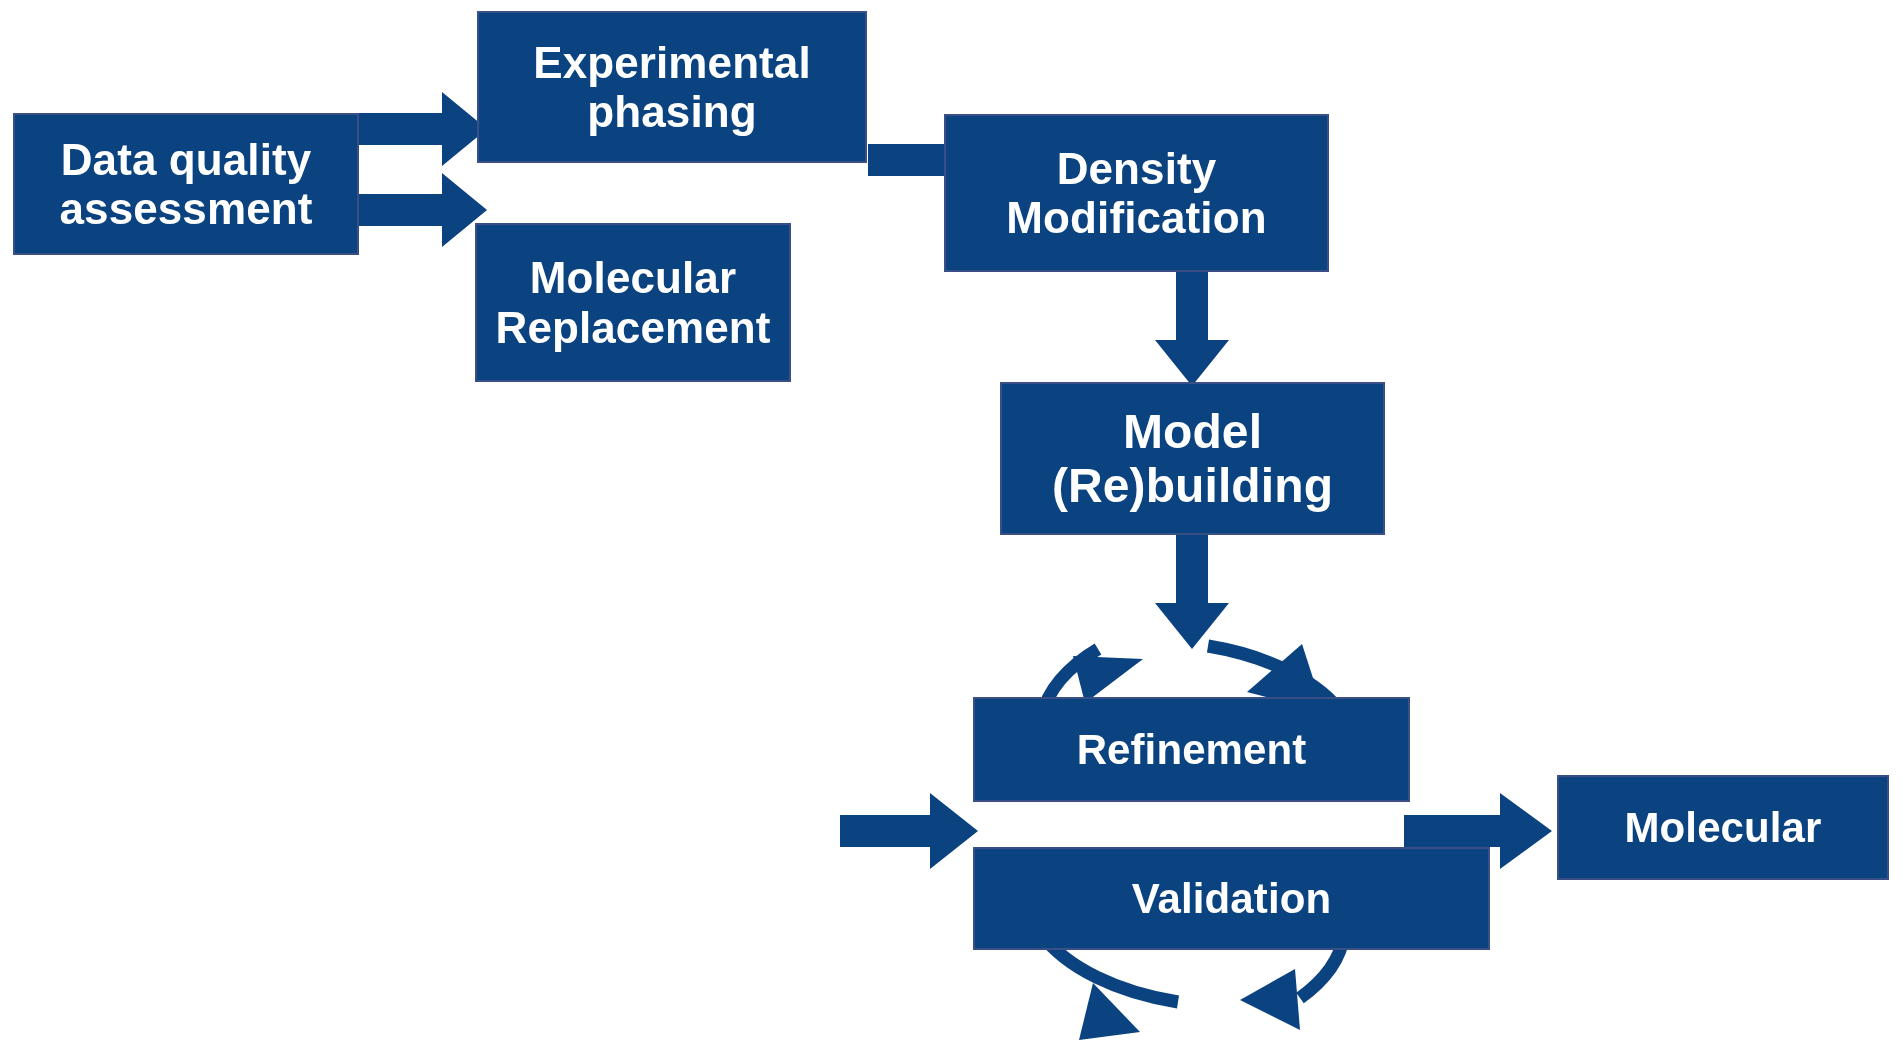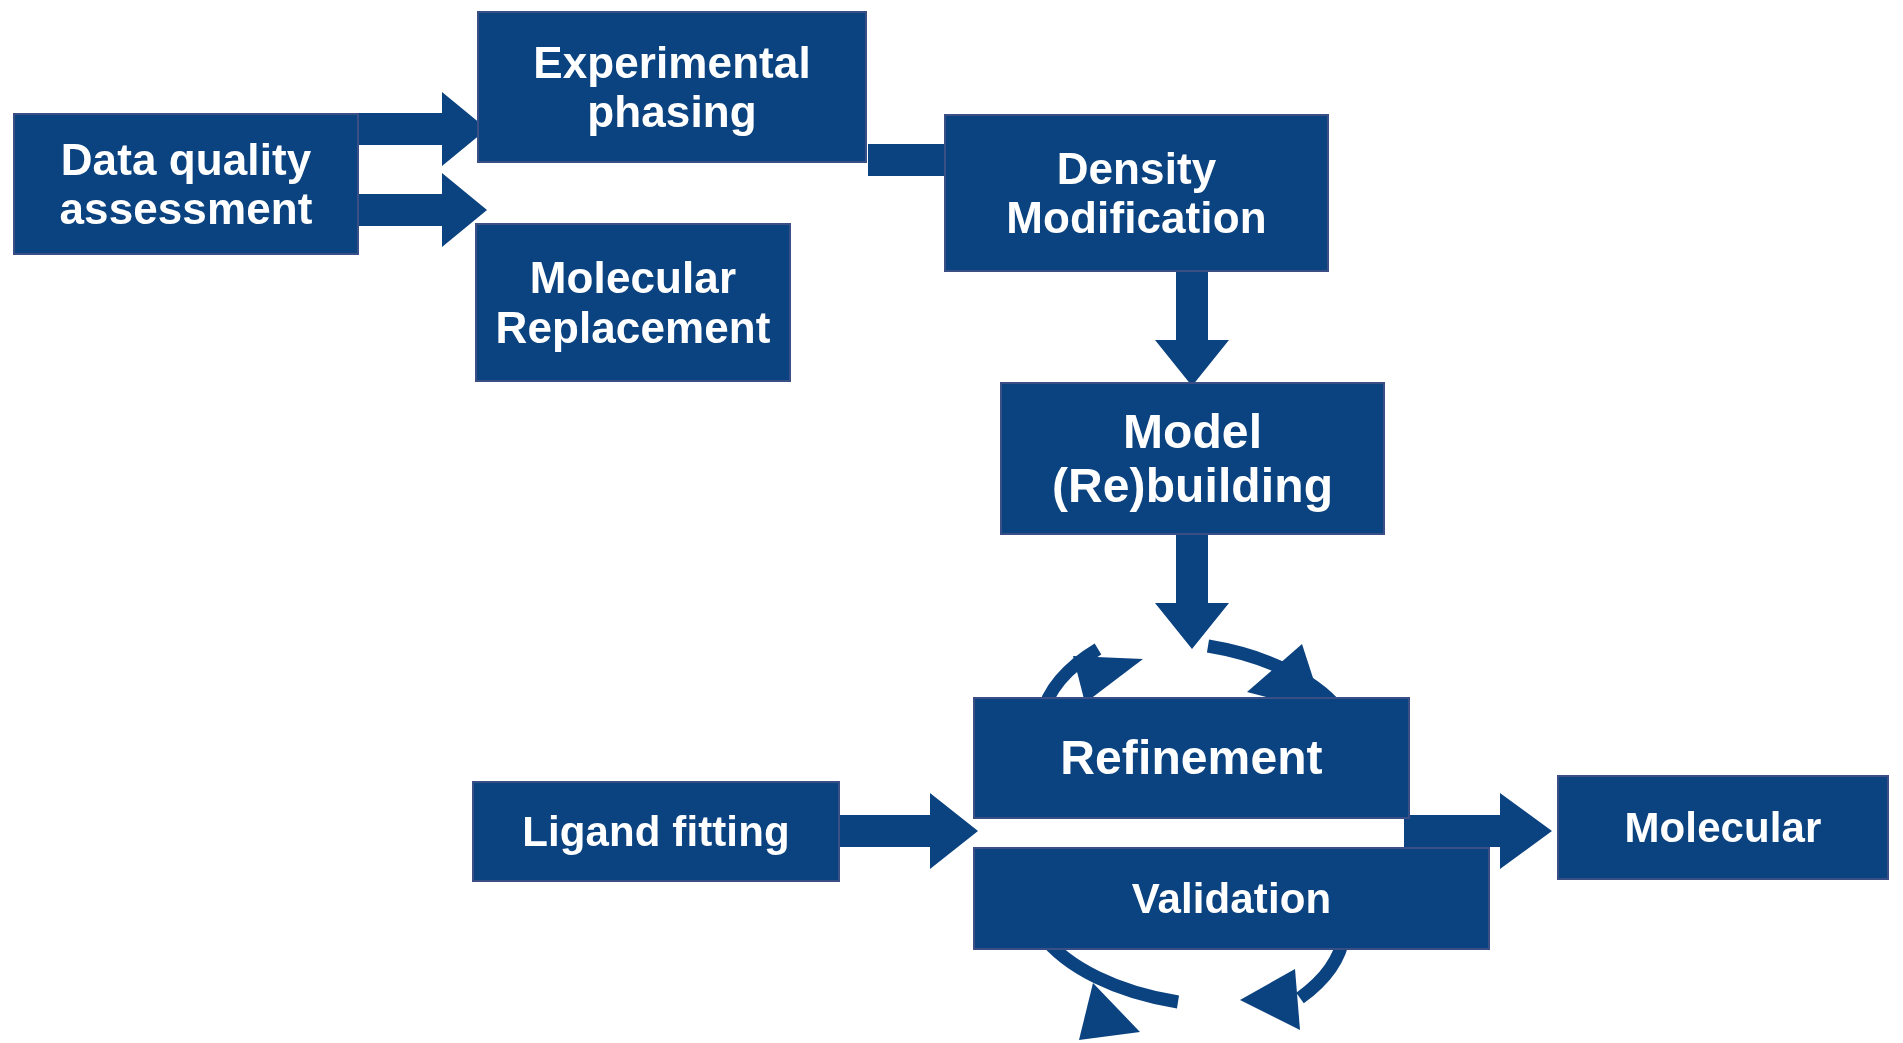--- a/index.html
+++ b/index.html
@@ -41,21 +41,21 @@
     width: 1903px;
     height: 1043px;
     pointer-events: none;
   }
   
   #n-data-quality      { left: 13px;   top: 113px; width: 346px;  height: 142px; font-size: 44px; }
   #n-experimental      { left: 477px;  top: 11px;  width: 390px;  height: 152px; font-size: 44px; }
   #n-molecular         { left: 475px;  top: 223px; width: 316px;  height: 159px; font-size: 44px; }
   #n-density           { left: 944px; top: 114px; width: 385px;  height: 158px; font-size: 44px; }
   #n-model             { left: 1000px; top: 382px; width: 385px;  height: 153px; font-size: 48px; }
-  #n-refinement        { left: 973px;  top: 697px; width: 437px;  height: 122px; font-size: 48px; z-index: 4; }
+  #n-refinement        { left: 973px;  top: 697px; width: 437px;  height: 105px; font-size: 42px; z-index: 4; }
   #n-validation        { left: 973px;  top: 847px; width: 517px;  height: 103px; font-size: 42px; z-index: 4; }
   #n-ligand            { left: 472px;  top: 781px; width: 368px;  height: 101px; font-size: 42px; }
   #n-deposition        { left: 1557px; top: 775px; width: 332px;  height: 105px; font-size: 42px; }
 </style>
 </head>
 <body>
 
 <div id="canvas">
 
   <svg class="arrows-layer" viewBox="0 0 1903 1043" width="1903" height="1043" xmlns="http://www.w3.org/2000/svg">
@@ -130,17 +130,16 @@
   <div class="node" id="n-density">Density
 Modification</div>
 
   <div class="node" id="n-model">Model
 (Re)building</div>
 
   <div class="node" id="n-refinement">Refinement</div>
 
   <div class="node" id="n-validation">Validation</div>
 
-  <div class="node" id="n-ligand">Ligand fitting</div>
 
   <div class="node" id="n-deposition">Molecular</div>
 
 </div>
 
 </body></html>

